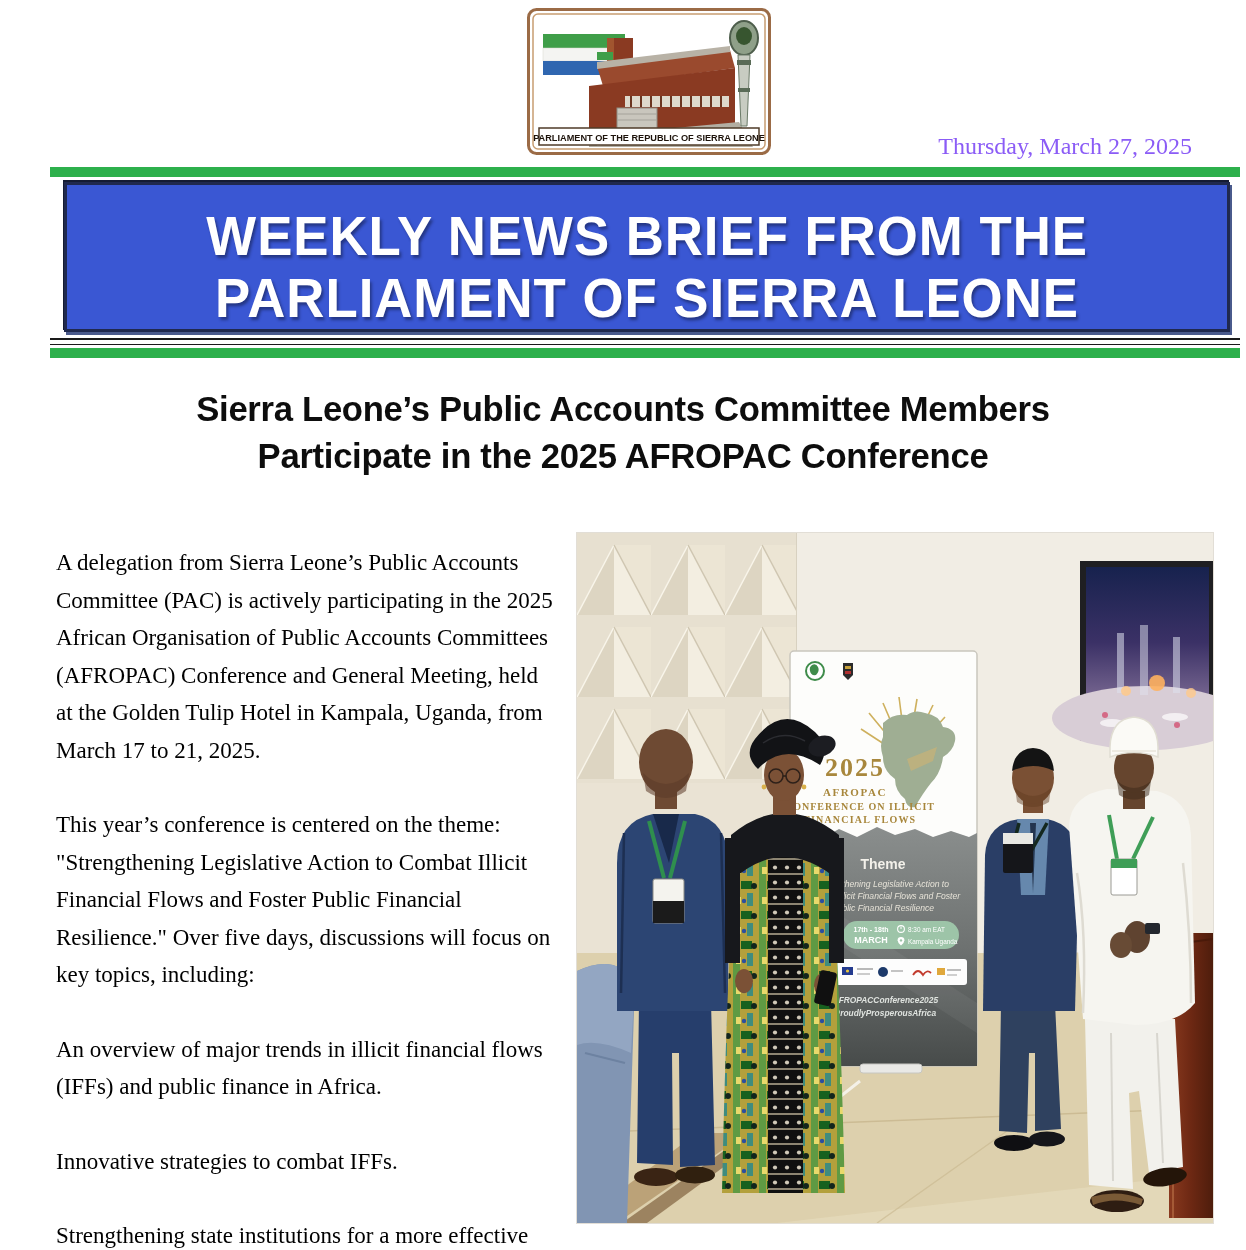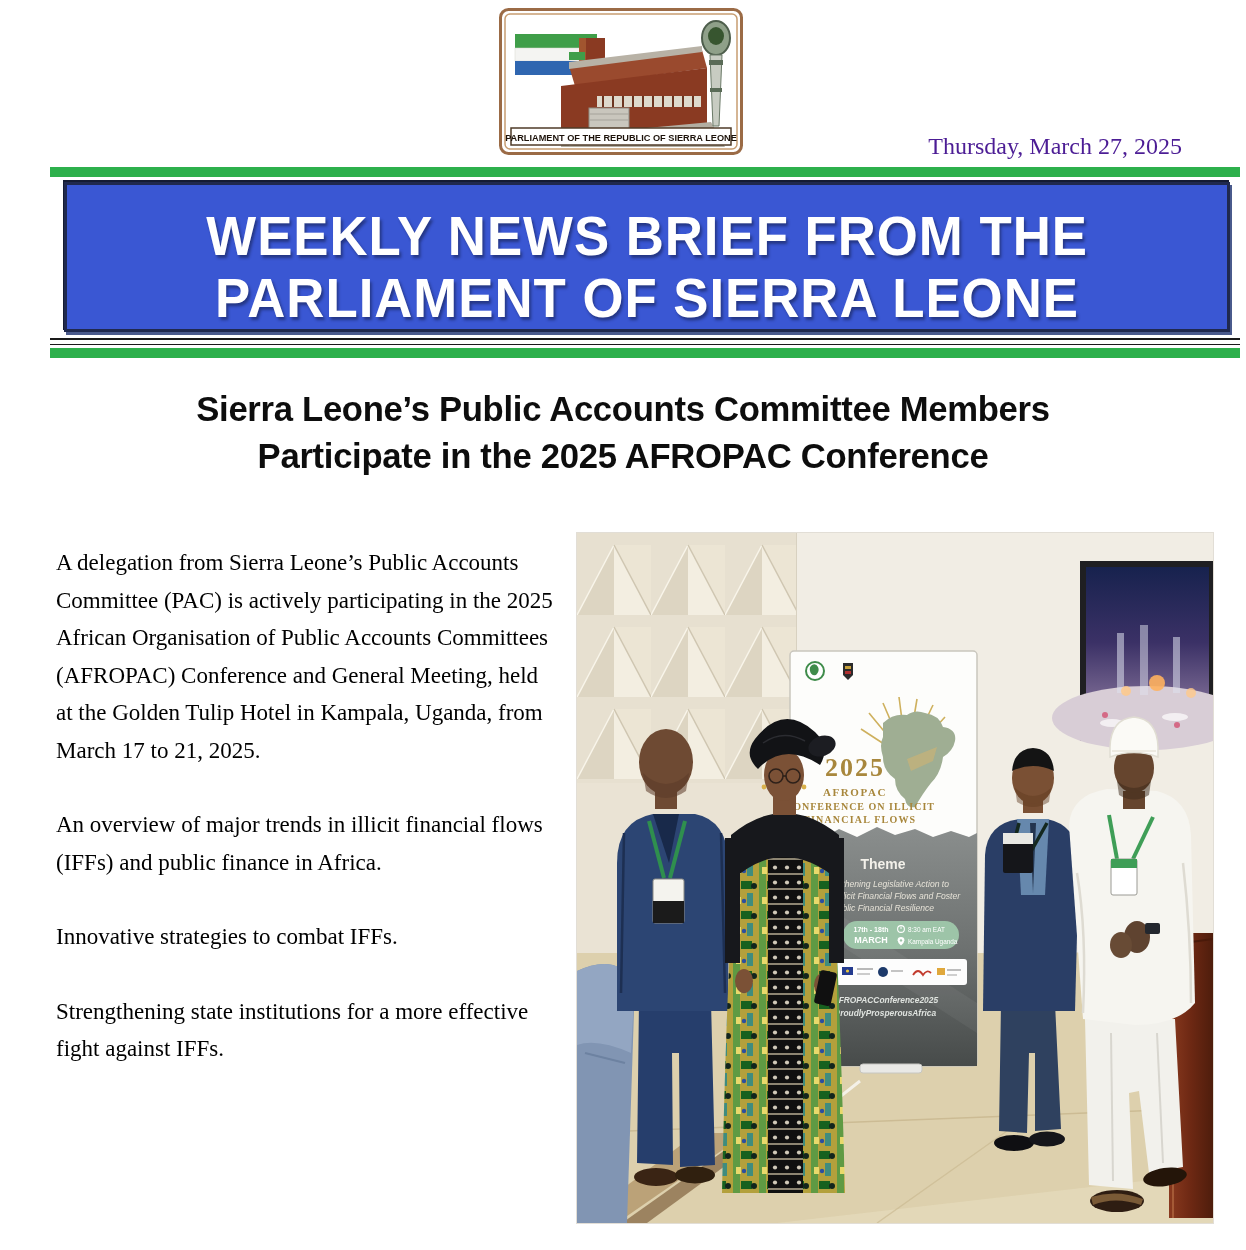--- a/index.html
+++ b/index.html
@@ -1,23 +1,23 @@
 <!DOCTYPE html>
 <html><head>
 <meta charset="utf-8">
 <style>
   html,body{margin:0;padding:0;background:#ffffff;}
   .page{position:relative;width:1246px;height:1250px;background:#fff;overflow:hidden;
         font-family:"Liberation Serif", serif;}
 
   
-  .logo-box{position:absolute;left:499px;top:8px;width:237px;height:147px;}
-
-  
-  .date{position:absolute;top:133px;right:64px;font-size:24px;color:#4c1d95;}
+  .logo-box{position:absolute;left:527px;top:8px;width:237px;height:147px;}
+
+  
+  .date{position:absolute;top:133px;right:54px;font-size:24px;color:#8b5cf6;}
 
   
   .stripe{position:absolute;left:50px;right:6px;height:10px;background:#2db04c;}
   .stripe-top{top:167px;}
   .stripe-bottom{top:348px;}
   .rule{position:absolute;left:50px;right:6px;top:338px;height:4px;
         border-top:2px solid #1a1a1a;border-bottom:1px solid #1a1a1a;}
 
   
   .banner{position:absolute;left:64px;right:16px;top:182px;height:150px;
@@ -113,20 +113,21 @@
   <div class="rule"></div>
   <div class="stripe stripe-bottom"></div>
 
   <h1 class="headline">
     <span>Sierra Leone’s Public Accounts Committee Members</span>
     <span>Participate in the 2025 AFROPAC Conference</span>
   </h1>
 
   <div class="body-col">
     <p>A delegation from Sierra Leone’s Public Accounts Committee (PAC) is actively participating in the 2025 African Organisation of Public Accounts Committees (AFROPAC) Conference and General Meeting, held at the Golden Tulip Hotel in Kampala, Uganda, from March 17 to 21, 2025.</p>
+    <p>This year’s conference is centered on the theme: "Strengthening Legislative Action to Combat Illicit Financial Flows and Foster Public Financial Resilience." Over five days, discussions will focus on key topics, including:</p>
     <p>An overview of major trends in illicit financial flows (IFFs) and public finance in Africa.</p>
     <p>Innovative strategies to combat IFFs.</p>
     <p>Strengthening state institutions for a more effective fight against IFFs.</p>
 
   </div>
 
   <div class="photo">
     <svg width="636" height="690" viewBox="0 0 636 690">
       <defs>
         <pattern id="diamonds" width="74" height="82" patternUnits="userSpaceOnUse">

